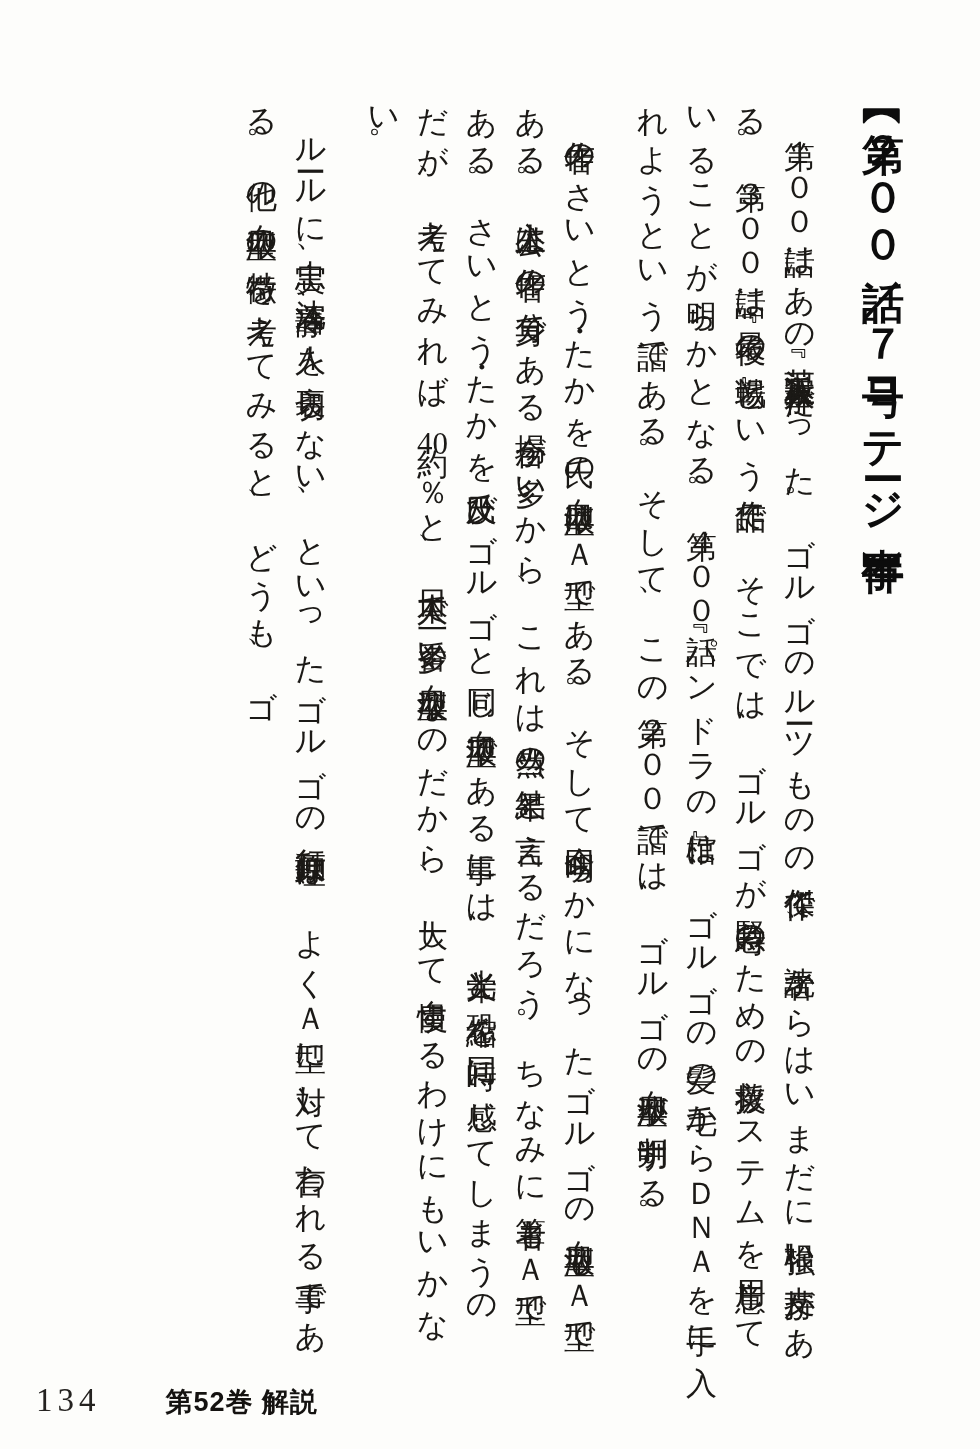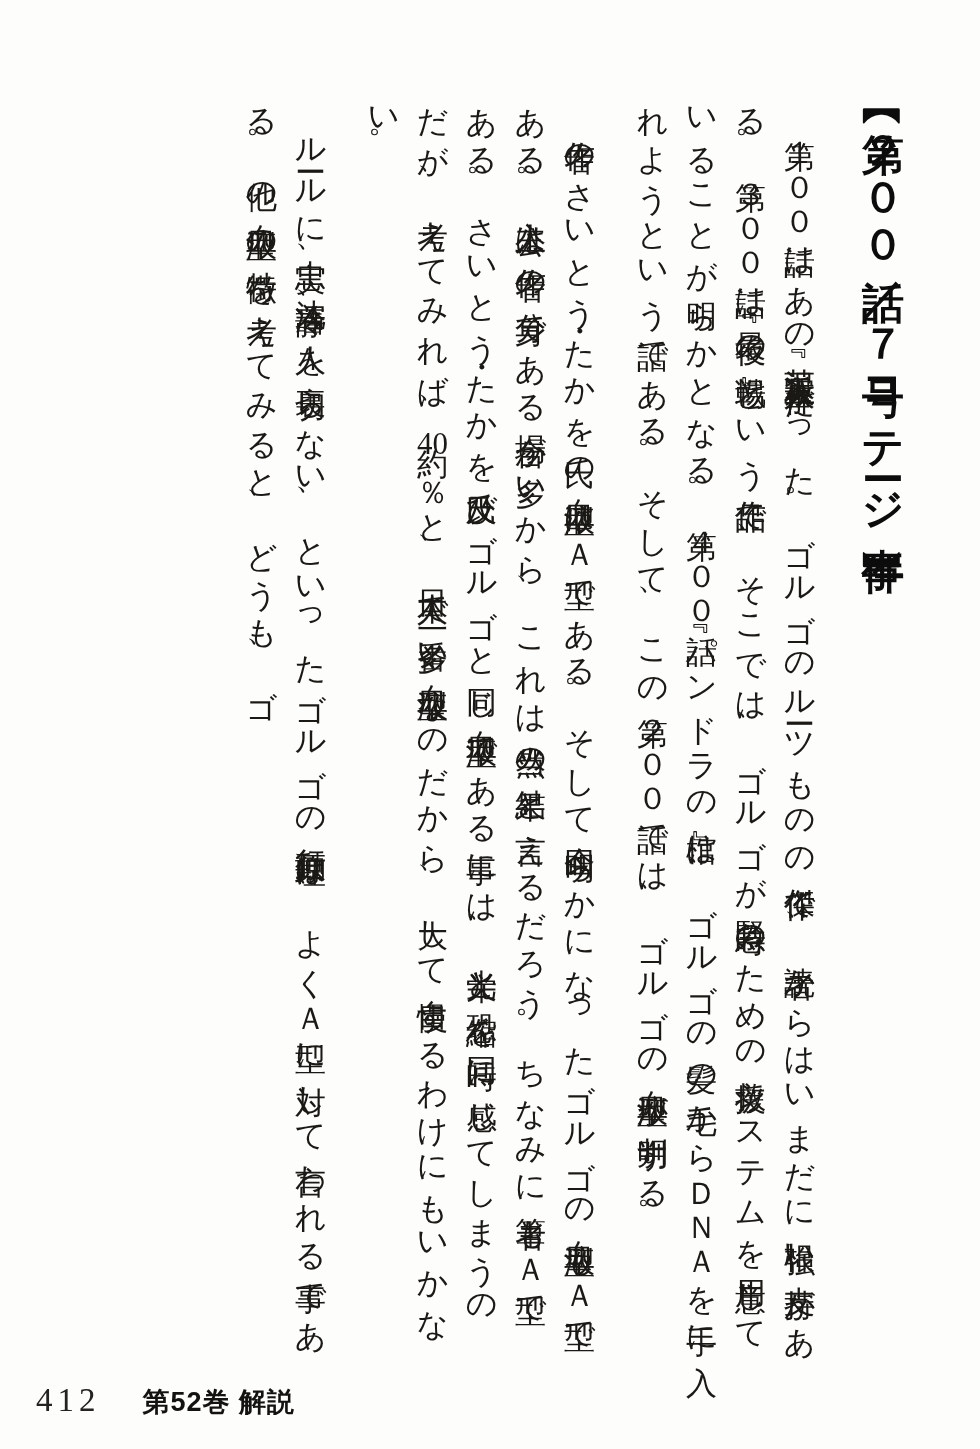--- a/index.html
+++ b/index.html
@@ -58,35 +58,36 @@
     font-size:33px;
     letter-spacing:5px;
     color:#242220;
   }
   .volume-label {
     font-family:"Liberation Sans","DejaVu Sans",sans-serif;
     font-weight:700;
     font-size:27px;
     letter-spacing:1px;
     color:#141210;
+    margin-left:23px;
   }
 </style>
 </head>
 <body>
 
 <div class="page">
 
   <div class="text-block">
     <h1 class="headline">【第２００話／７号コテージ事件】</h1>
 
     <p class="para">第１００話はあの『芹沢家殺人事件』だった。ゴルゴのルーツものの傑作で、読者からはいまだに根強い支持がある。第３００話は『最後の戦場』という作品で、そこでは、ゴルゴが緊急時のための救援システムを用意していることが明らかとなる。第４００話『パンドラの棺』は、ゴルゴの髪の毛からＤＮＡを手に入れようという話である。そして、この第２００話では、ゴルゴの血液型が判明する。</p>
 
     <p class="para"><span>作者のさいとう・たかを氏の血液型はＡ型である。そして今回明らかになったゴルゴの血液型もＡ型である。主人公は作者の分身である場合が多いから、これは当然の結果と言えるだろう。ちなみに筆者もＡ型である。さいとう・たかを氏及びゴルゴと同じ血液型である事には、光栄と恐縮を同時に感じてしまうのだが、考えてみれば、約</span><span class="tcy">40</span><span>％と、日本人で一番多い血液型なのだから、大して自慢するわけにもいかない。</span></p>
 
     <p class="para">ルールに忠実、沈着冷静、人を裏切らない、といったゴルゴの行動原理は、よくＡ型に対して言われる事である。他の血液型の特徴を考えてみると、どうも、ゴ</p>
   </div>
 
   <div class="footer">
-    <span class="page-num">412</span>
+    <span class="page-num">134</span>
     <span class="volume-label">第52巻 解説</span>
   </div>
 
 </div>
 
 </body></html>

